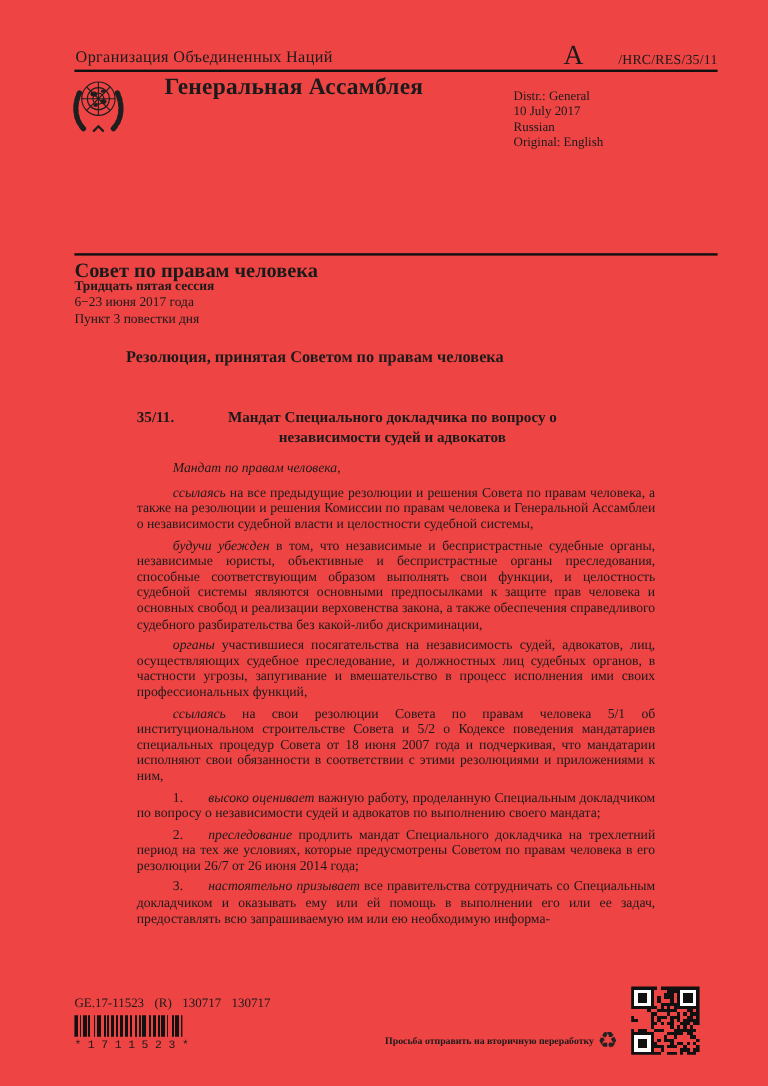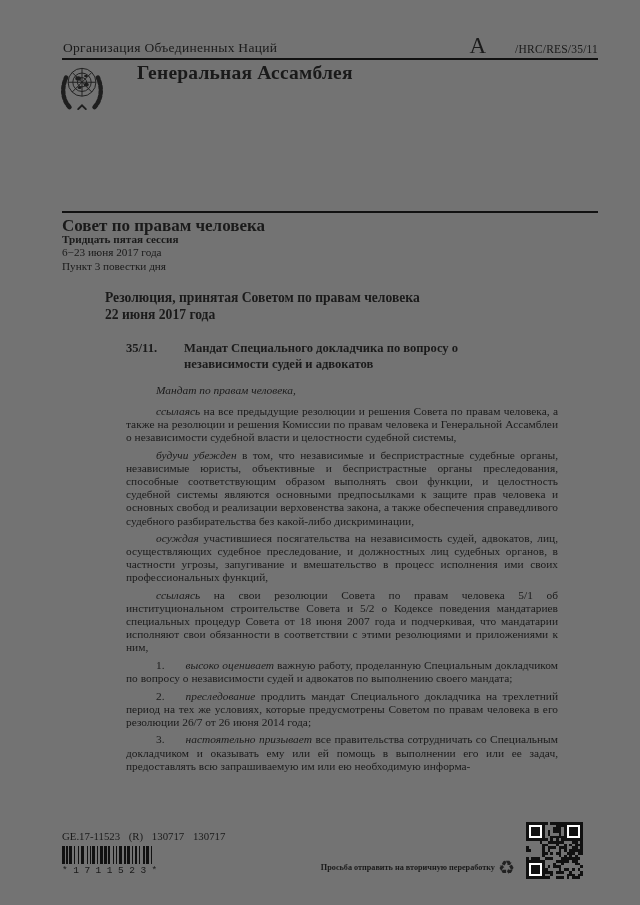--- a/index.html
+++ b/index.html
@@ -1,17 +1,17 @@
 <!DOCTYPE html>
 <html><head>
 <meta charset="utf-8">
 <style>
   html,body{margin:0;padding:0;background:#e9e9e9;}
   .page{
-    position:relative;width:640px;height:905px;background:#737373;
+    position:relative;width:640px;height:905px;background:#ef4444;
     font-family:"Liberation Serif", serif;color:#1a1a1a;overflow:hidden;
     outline:1px solid #d5d5d5;margin:0 auto;
   }
   
   .org-name{position:absolute;left:63px;top:40px;font-size:13.5px;letter-spacing:.3px;}
   .doc-symbol{position:absolute;right:42px;top:33px;display:flex;align-items:baseline;}
   .doc-symbol .big{font-size:23px;}
   .doc-symbol .rest{font-size:11.5px;letter-spacing:.2px;margin-left:29px;}
   .rule-top{position:absolute;left:62px;top:58px;width:536px;border-top:2px solid #111;}
   .emblem{position:absolute;left:59px;top:63px;}
@@ -19,24 +19,24 @@
   .distr-block{position:absolute;left:428px;top:74px;font-size:10.8px;line-height:12.9px;}
   
   .rule-mid{position:absolute;left:62px;top:211px;width:536px;border-top:2px solid #111;}
   .session{position:absolute;left:62px;top:218px;font-size:11.2px;line-height:13.4px;}
   .session .council{font-size:17px;font-weight:bold;line-height:15px;}
   .session .sess{font-weight:bold;}
   
   .res-title{position:absolute;left:105px;top:290px;width:430px;
     font-size:13.6px;font-weight:bold;line-height:16.5px;}
   
-  .main{position:absolute;left:126px;top:341px;width:432px;font-size:11.4px;line-height:13.1px;font-family:Liberation Serif, serif;}
+  .main{position:absolute;left:114px;top:341px;width:432px;font-size:11.4px;line-height:13.1px;font-family:Liberation Serif, serif;}
   .res-heading{display:flex;margin-bottom:12px;font-weight:bold;font-size:12.6px;line-height:15.6px;}
   .res-heading .num{width:58px;flex:0 0 58px;}
-  .res-heading .subject{width:310px;}
+  .res-heading .subject{width:310px;text-align:center;}
   .intro{font-style:italic;text-indent:30px;margin:0 0 8px 0;}
   .para{text-align:justify;text-indent:30px;margin:0 0 4.5px 0;}
   .para .lead{font-style:italic;}
   .para .tab{display:inline-block;width:21px;}
   
   .ge-ref{position:absolute;left:62px;top:830px;font-size:10.8px;word-spacing:6px;}
   .barcode{position:absolute;left:62px;top:846px;}
   .barcode-text{position:absolute;left:62px;top:865px;font-family:"Liberation Mono",monospace;
     font-size:9.5px;letter-spacing:5.5px;}
   .recycle-note{position:absolute;left:300px;top:858px;width:215px;display:flex;align-items:center;
@@ -76,47 +76,52 @@
       </g>
       <g stroke="#1e1e1e" fill="none" stroke-linecap="round">
         <path d="M11,45 C3.5,37 2.5,25 7.5,14" stroke-width="4.6" stroke-dasharray="3 2.2"></path>
         <path d="M37,45 C44.5,37 45.5,25 40.5,14" stroke-width="4.6" stroke-dasharray="3 2.2"></path>
         <path d="M20,47 L24,43 L28,47" stroke-width="2"></path>
       </g>
     </svg>
   </div>
   <div class="assembly-title">Генеральная Ассамблея</div>
 
+  <div class="distr-block">
+    <div>Distr.: General</div>
+    <div>10 July 2017</div>
+    <div>Russian</div>
+    <div>Original: English</div>
+  </div>
 
   <div class="rule-mid"></div>
   <div class="session">
     <div class="council">Совет по правам человека</div>
     <div class="sess">Тридцать пятая сессия</div>
     <div>6−23 июня 2017 года</div>
     <div>Пункт 3 повестки дня</div>
   </div>
 
   <div class="res-title">
     <div>Резолюция, принятая Советом по правам человека</div>
-    <div>22 июня 2017 года</div>
   </div>
 
   <div class="main">
     <div class="res-heading">
       <span class="num">35/11.</span>
       <span class="subject">Мандат Специального докладчика по вопросу о независимости судей и адвокатов</span>
     </div>
 
     <p class="intro">Мандат по правам человека,</p>
 
     <p class="para"><span class="lead">ссылаясь</span><span> на все предыдущие резолюции и решения Совета по правам человека, а также на резолюции и решения Комиссии по правам человека и Генеральной Ассамблеи о независимости судебной власти и целостности судебной системы,</span></p>
 
     <p class="para"><span class="lead">будучи убежден</span><span> в том, что независимые и беспристрастные судебные органы, независимые юристы, объективные и беспристрастные органы преследования, способные соответствующим образом выполнять свои функции, и целостность судебной системы являются основными предпосылками к защите прав человека и основных свобод и реализации верховенства закона, а также обеспечения справедливого судебного разбирательства без какой-либо дискриминации,</span></p>
 
-    <p class="para"><span class="lead">осуждая</span><span> участившиеся посягательства на независимость судей, адвокатов, лиц, осуществляющих судебное преследование, и должностных лиц судебных органов, в частности угрозы, запугивание и вмешательство в процесс исполнения ими своих профессиональных функций,</span></p>
+    <p class="para"><span class="lead">органы</span><span> участившиеся посягательства на независимость судей, адвокатов, лиц, осуществляющих судебное преследование, и должностных лиц судебных органов, в частности угрозы, запугивание и вмешательство в процесс исполнения ими своих профессиональных функций,</span></p>
 
     <p class="para"><span class="lead">ссылаясь</span><span> на свои резолюции Совета по правам человека 5/1 об институциональном строительстве Совета и 5/2 о Кодексе поведения мандатариев специальных процедур Совета от 18 июня 2007 года и подчеркивая, что мандатарии исполняют свои обязанности в соответствии с этими резолюциями и приложениями к ним,</span></p>
 
     <p class="para"><span>1.</span><span class="tab"></span><span class="lead">высоко оценивает</span><span> важную работу, проделанную Специальным докладчиком по вопросу о независимости судей и адвокатов по выполнению своего мандата;</span></p>
 
     <p class="para"><span>2.</span><span class="tab"></span><span class="lead">преследование</span><span> продлить мандат Специального докладчика на трехлетний период на тех же условиях, которые предусмотрены Советом по правам человека в его резолюции 26/7 от 26 июня 2014 года;</span></p>
 
     <p class="para"><span>3.</span><span class="tab"></span><span class="lead">настоятельно призывает</span><span> все правительства сотрудничать со Специальным докладчиком и оказывать ему или ей помощь в выполнении его или ее задач, предоставлять всю запрашиваемую им или ею необходимую информа-</span></p>
   </div>
 

